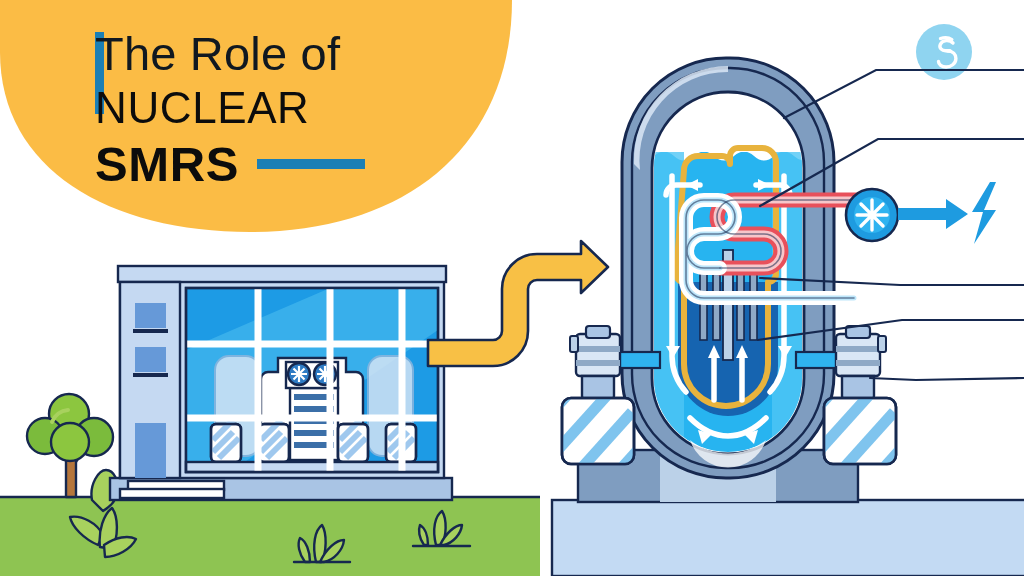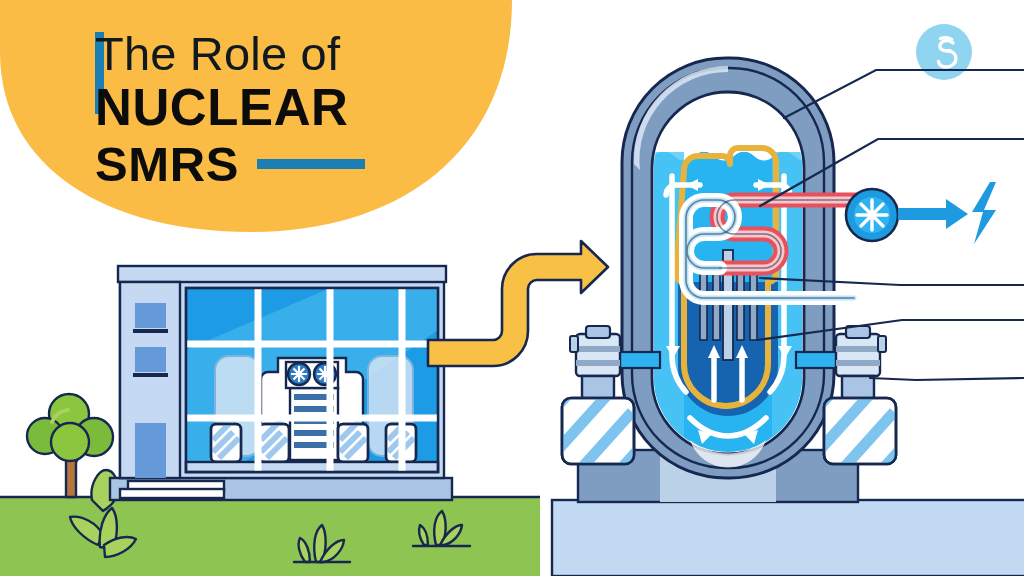--- a/index.html
+++ b/index.html
@@ -2,21 +2,21 @@
 <html><head>
 <meta charset="utf-8">
 <style>
   html,body{margin:0;padding:0;background:#fff;}
   body{width:1024px;height:576px;overflow:hidden;
        font-family:"Liberation Sans","DejaVu Sans",sans-serif;}
   #stage{position:relative;width:1024px;height:576px;background:#ffffff;overflow:hidden;}
   #artboard{position:absolute;left:0;top:0;width:1024px;height:576px;}
   .hdr-text{position:absolute;left:95px;top:28px;width:430px;}
   .line1{font-size:47px;line-height:52px;color:#101820;font-weight:400;letter-spacing:.2px;}
-  .line2{font-size:51px;line-height:56px;color:#0c0c0c;font-weight:700;letter-spacing:.6px;}
+  .line2{font-size:44px;line-height:56px;color:#0c0c0c;font-weight:400;letter-spacing:.6px;}
   .line3{font-size:49px;line-height:56px;color:#0c0c0c;font-weight:800;letter-spacing:.6px;
          display:flex;align-items:center;gap:18px;}
   .rule{display:inline-block;width:108px;height:10px;background:#1B7FB5;}
   .vbar{position:absolute;left:95px;top:32px;width:9px;height:82px;background:#1B7FB5;}
 </style>
 </head>
 <body>
 
 <div id="stage">
 

